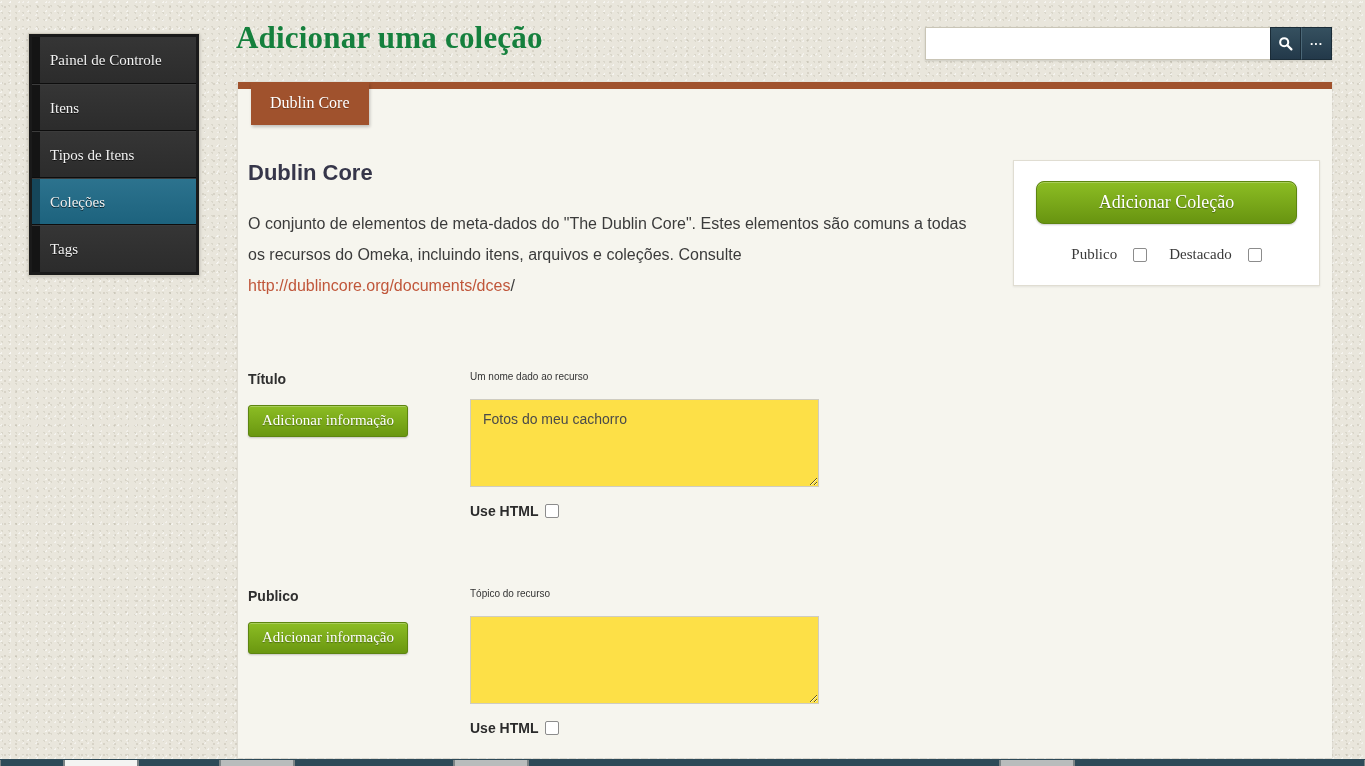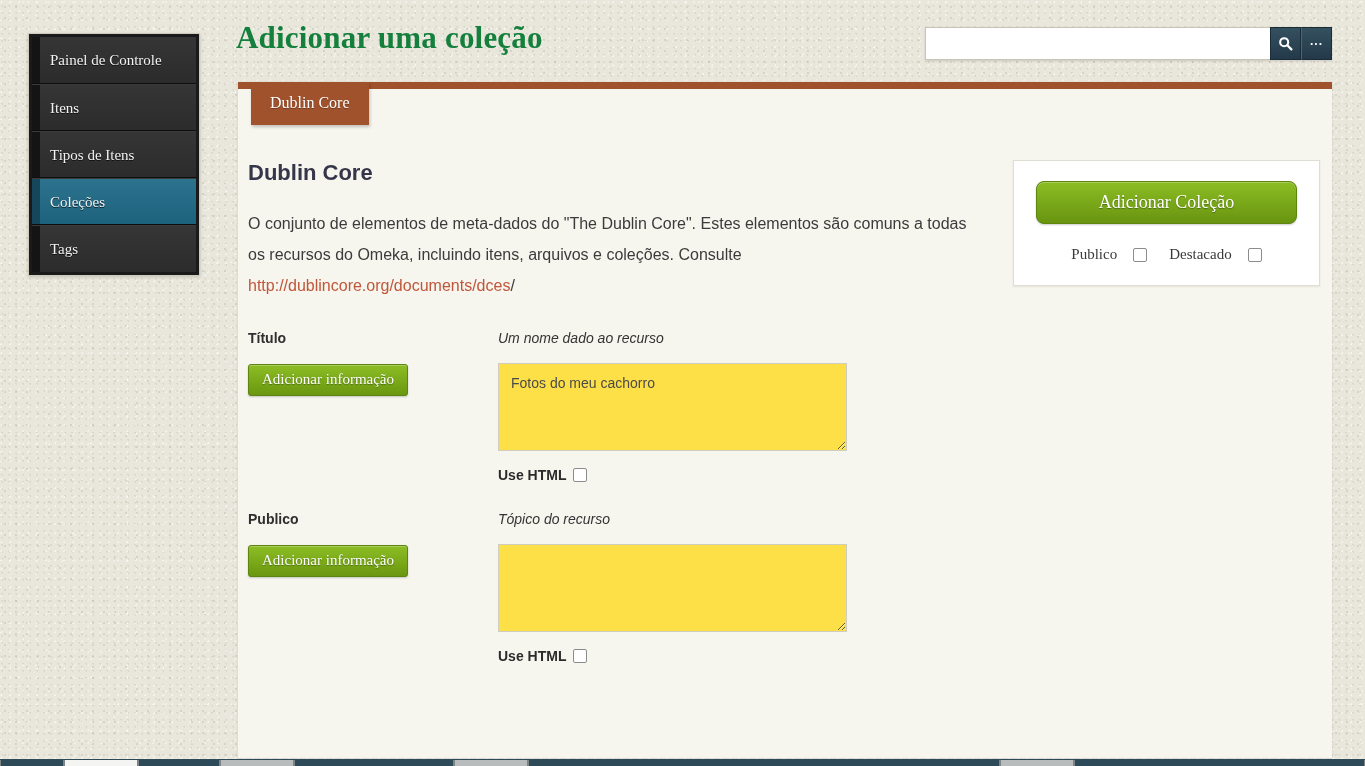--- a/index.html
+++ b/index.html
@@ -168,21 +168,21 @@
     font-size: 16px;
     line-height: 1.95;
     color: #3b3b3b;
     max-width: 735px;
   }
   #section-desc a {
     color: #c0563a;
     text-decoration: none;
   }
 
-  .field-block { margin-top: 28px; display: flex; gap: 28px; }
+  .field-block { margin-top: 69px; display: flex; }
   .field-left { width: 222px; flex: 0 0 222px; }
   .field-label {
     font-size: 14px;
     font-weight: bold;
     color: #2f2f2f;
     margin-bottom: 18px;
   }
   .btn-green {
     display: inline-block;
     background: #76a414;
@@ -193,24 +193,23 @@
     font-family: "Liberation Serif", serif;
     font-size: 15px;
     padding: 7px 13px 8px;
     cursor: pointer;
     text-shadow: 0 1px 1px rgba(0,0,0,.35);
     box-shadow: 0 1px 2px rgba(0,0,0,.2), inset 0 1px 0 rgba(255,255,255,.25);
     line-height: 1;
   }
   .field-right { flex: 1; }
   .field-hint {
-    font-size: 14px;
+    font-size: 10px;
     color: #343434;
     margin-bottom: 17px;
-    font-style: italic;
   }
   .field-textarea {
     display: block;
     width: 349px;
     height: 88px;
     border: 1px solid #cfccc0;
     background: #fde047;
     font-family: "Liberation Sans", sans-serif;
     font-size: 14px;
     color: #4a4a4a;

